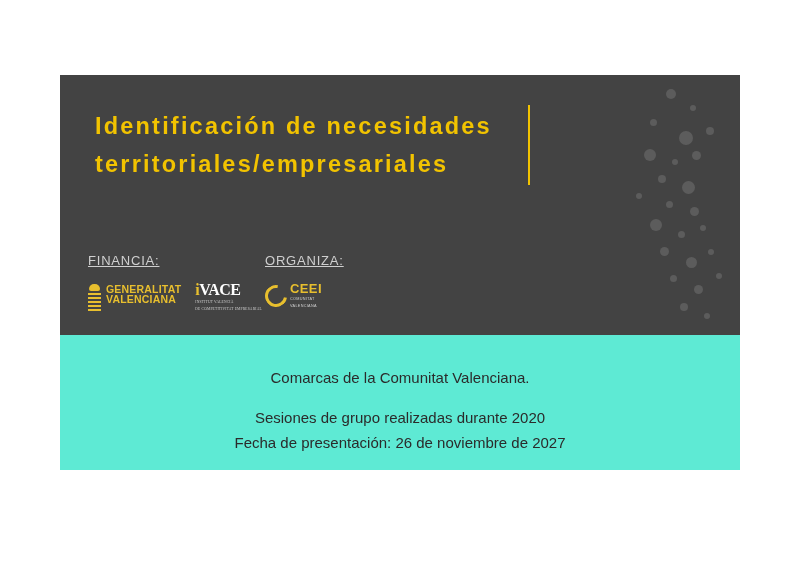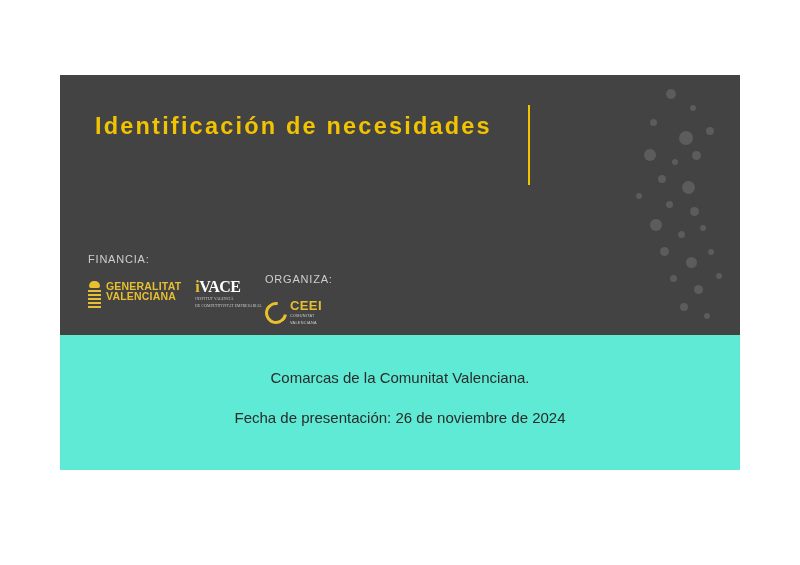--- a/index.html
+++ b/index.html
@@ -61,27 +61,28 @@
     position: absolute;
     left: 28px;
     top: 178px;
     width: 420px;
   }
   .sponsor-group {
     position: absolute;
     top: 0;
   }
   .sponsor-group.financia { left: 0; }
-  .sponsor-group.organiza { left: 177px; margin-top: 20px; }
+  .sponsor-group.organiza { left: 177px; }
 
   .sponsor-label {
     color: #cfcfcf;
-    font-size: 11px;
+    font-size: 13px;
     letter-spacing: 0.8px;
     margin-bottom: 14px;
+    text-decoration: underline;
   }
 
   .logos-row {
     display: flex;
     align-items: center;
     gap: 14px;
   }
 
   
   .gva {
@@ -222,20 +223,21 @@
 </style>
 </head>
 <body>
 
 <div class="slide">
 
   <div class="hero">
 
     <div class="title-block">
       <div class="title-line">Identificación de necesidades</div>
+      <div class="title-line">territoriales/empresariales</div>
     </div>
     <div class="title-rule"></div>
 
     <div class="sponsors">
 
       <div class="sponsor-group financia">
         <div class="sponsor-label">FINANCIA:</div>
         <div class="logos-row">
 
           <div class="gva">
@@ -303,17 +305,18 @@
       <div class="dot" style="left:176px; top:198px; width:6px;  height:6px;"></div>
       <div class="dot" style="left:140px; top:228px; width:8px;  height:8px;"></div>
       <div class="dot" style="left:164px; top:238px; width:6px;  height:6px;"></div>
     </div>
 
   </div>
 
   <div class="caption-band">
     <div class="caption-text caption-1">Comarcas de la Comunitat Valenciana.</div>
     <div class="caption-2">
-      <div class="caption-text">Fecha de presentación: 26 de noviembre de 2024</div>
+      <div class="caption-text">Sesiones de grupo realizadas durante 2020</div>
+      <div class="caption-text">Fecha de presentación: 26 de noviembre de 2027</div>
     </div>
   </div>
 
 </div>
 
 </body></html>

